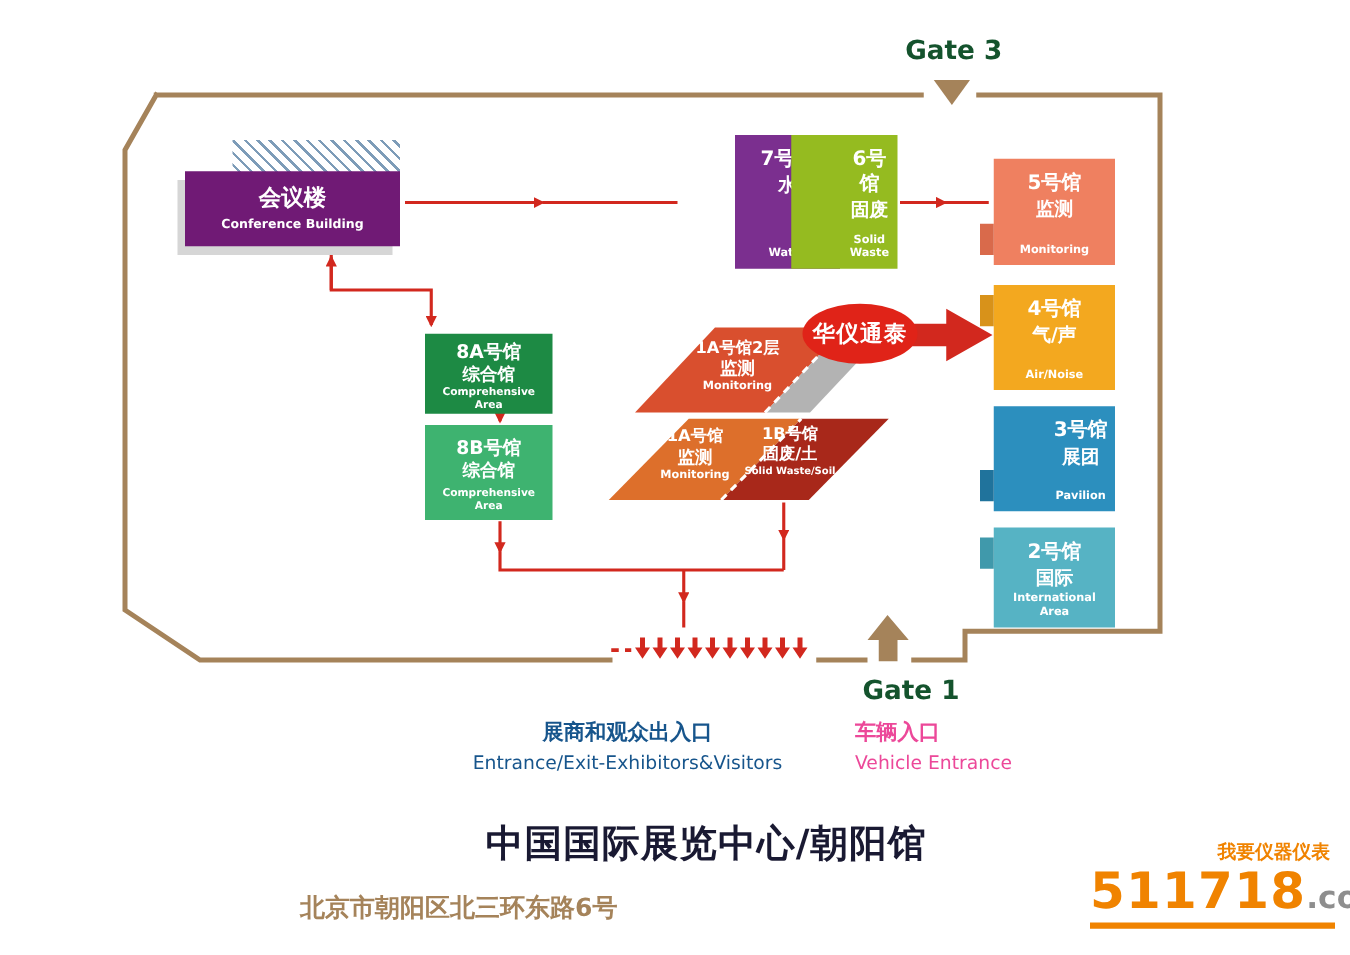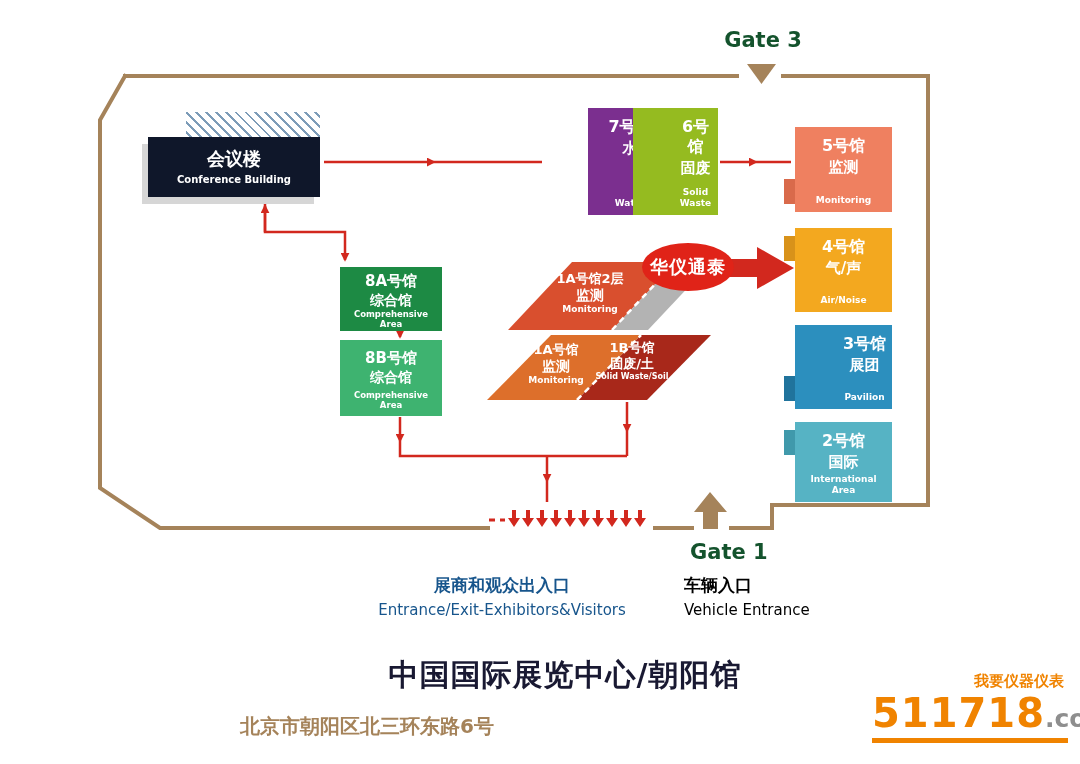--- a/index.html
+++ b/index.html
@@ -28,21 +28,21 @@
   .badge{position:absolute;left:642px;top:243px;width:92px;height:48px;background:#e02318;border-radius:50%;
          z-index:3;color:#fff;font-weight:700;font-size:18px;display:flex;align-items:center;justify-content:center;
          letter-spacing:1px;}
 
   .gate{position:absolute;z-index:2;color:#14532d;font-weight:700;font-size:21px;}
 
   .lab{position:absolute;z-index:2;}
   .lab .cn{font-size:17px;font-weight:600;}
   .lab .en{font-size:15px;margin-top:4px;}
   .lab-visitor{left:352px;top:574px;width:300px;text-align:center;color:#17558c;}
-  .lab-vehicle{left:684px;top:574px;width:230px;text-align:left;color:#000000;}
+  .lab-vehicle{left:684px;top:574px;width:230px;text-align:left;color:#ec4899;}
 
   .title{position:absolute;left:240px;top:655px;width:650px;text-align:center;font-size:30px;font-weight:800;
          color:#191932;z-index:2;letter-spacing:1px;}
   .addr{position:absolute;left:240px;top:713px;width:650px;text-align:left;font-size:20px;color:#a5835a;
         font-weight:600;z-index:2;}
 
   .logo{position:absolute;left:872px;top:672px;width:196px;z-index:2;}
   .logo .slogan{color:#f08300;font-size:15px;font-weight:700;text-align:right;padding-right:4px;}
   .logo .row{display:flex;align-items:baseline;}
   .logo .num{color:#f08300;font-size:40px;font-weight:800;letter-spacing:1px;line-height:1.1;}
@@ -107,21 +107,21 @@
       <path d="M577 400 L641 335" stroke="#ffffff" stroke-width="2.5" stroke-dasharray="6 5" fill="none"></path>
     </g>
 
     <polygon points="723,259 757,259 757,247 794,268 757,289 757,277 723,277" fill="#d2281e"></polygon>
   </svg>
 
   <div class="gate" style="left:698px;top:28px;width:130px;text-align:center;">Gate 3</div>
   <div class="gate" style="left:690px;top:540px;width:120px;">Gate 1</div>
 
   <div class="hatch" style="left:186px;top:112px;width:134px;height:48px;"></div>
-  <div class="hall conf" style="left:148px;top:137px;width:172px;height:60px;background:#0f172a;">
+  <div class="hall conf" style="left:148px;top:137px;width:172px;height:60px;background:#701a75;">
     <div class="t">会议楼</div>
     <div class="e">Conference Building</div>
   </div>
 
   <div class="hall" style="left:546px;top:108px;width:84px;height:107px;background:#7b2f8f;margin-left:42px;">
     <div class="t">7号馆</div>
     <div class="s">水</div>
     <div class="e">Water</div>
   </div>
   <div class="hall" style="left:633px;top:108px;width:85px;height:107px;background:#95bb20;padding-left:44px;">

